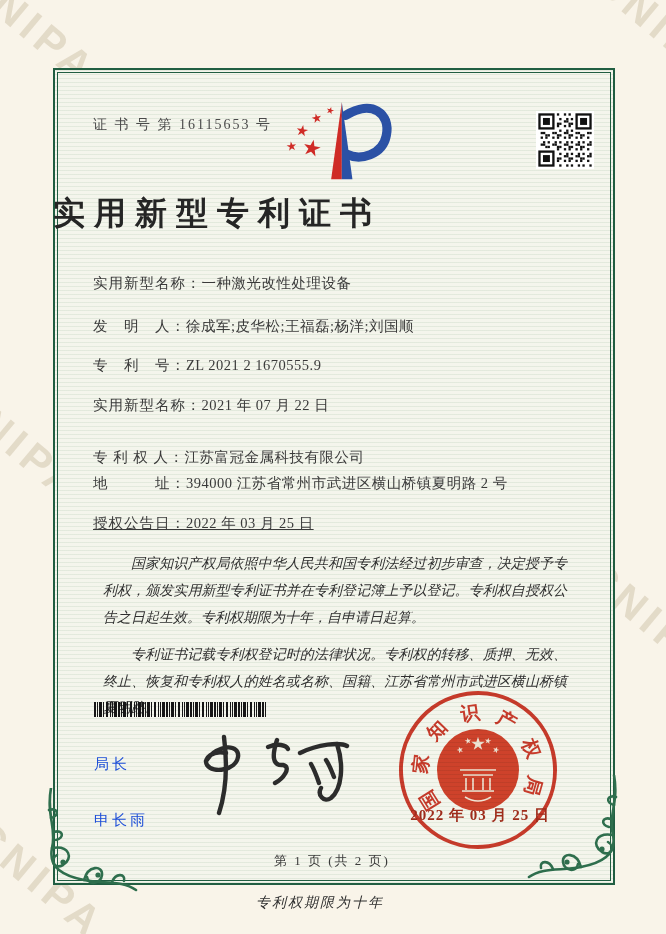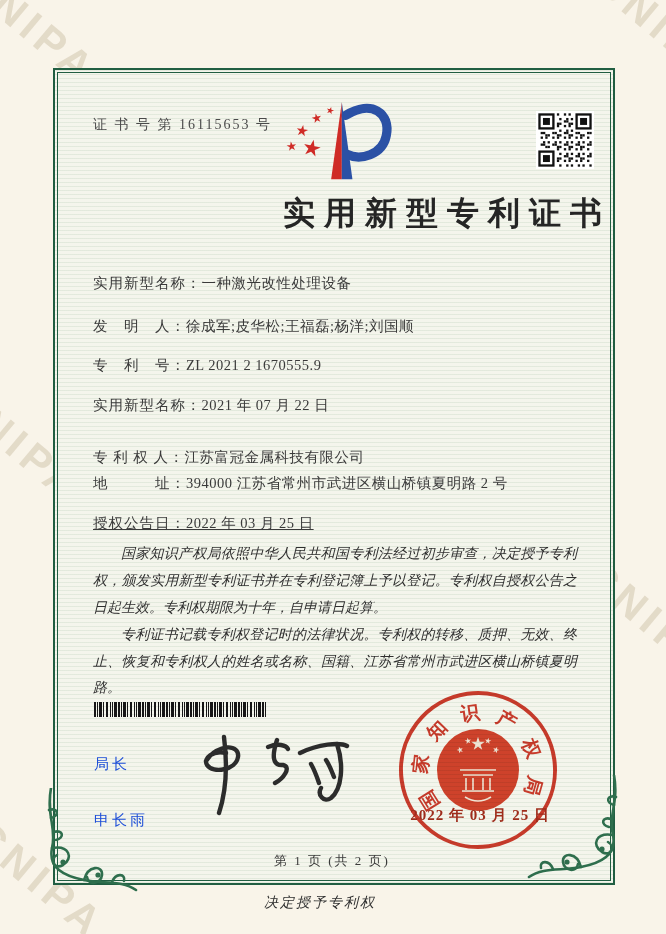--- a/index.html
+++ b/index.html
@@ -24,35 +24,35 @@
       repeating-linear-gradient(0deg, rgba(122,162,128,.14) 0 1px, rgba(0,0,0,0) 1px 4px),
       #f4f5ec;
   }
   .frame::before{content:"";position:absolute;inset:2px;border:1px solid #215e42;pointer-events:none;}
   .abs{position:absolute;}
   
   .cert-no{left:93px;top:116px;font-size:14px;letter-spacing:2px;color:#4a4a4a;z-index:3;}
   .logo{left:278px;top:97px;width:116px;height:94px;z-index:3;}
   .qr{left:536px;top:111px;width:58px;height:58px;background:#fff;z-index:3;}
   .title{
-    left:53px;top:192px;width:558px;text-align:right;font-size:32px;font-weight:bold;
+    left:53px;top:192px;width:558px;text-align:left;font-size:32px;font-weight:bold;
     letter-spacing:9px;color:#252525;z-index:3;
   }
   
   .field{left:93px;width:490px;font-size:14.5px;color:#3a3a3a;z-index:3;white-space:nowrap;}
   .field .lab{letter-spacing:1px;}
   .field .val{letter-spacing:.5px;}
   .grant-row .pair+.pair{margin-left:46px;}
   .grant-row{display:flex;text-decoration:underline;}
   
   .body-text{
     left:93px;top:541px;width:484px;font-size:14px;line-height:1.92;color:#2f2f2f;
     font-style:italic;text-align:justify;z-index:3;
   }
-  .body-text p{margin:0;text-indent:2em;}
+  .body-text p{margin:10px;text-indent:2em;}
   
   .barcode{left:94px;top:702px;width:176px;height:15px;z-index:3;}
   .barcode i{position:absolute;top:0;height:100%;background:#161616;}
   
   .official{left:94px;font-size:15px;letter-spacing:3px;color:#1d4ed8;z-index:4;}
   .sig{left:180px;top:731px;width:180px;height:88px;z-index:4;}
   
   .seal{left:399px;top:691px;width:158px;height:158px;z-index:5;opacity:.95;mix-blend-mode:multiply;}
   .seal-ring{
     position:absolute;inset:0;border:4px solid #cf3222;border-radius:50%;
@@ -367,13 +367,13 @@
     <path d="M42,92 C46,77 61,77 60,87 C59,96 46,98 45,89"></path>
     <path d="M7,22 C16,19 18,28 9,30"></path>
     <path d="M12,44 C21,41 23,50 14,52"></path>
     <path d="M70,94 C74,84 84,86 82,93"></path>
   </g>
   <circle cx="21" cy="74" r="2.6" fill="#2e6e4d"></circle>
   <circle cx="56" cy="87" r="2.6" fill="#2e6e4d"></circle>
 </svg>
 
 <div class="abs page-num">第 1 页 (共 2 页)</div>
-<div class="abs foot-note">决定授予专利权</div>
+<div class="abs foot-note">专利权期限为十年</div>
 
 </body></html>

